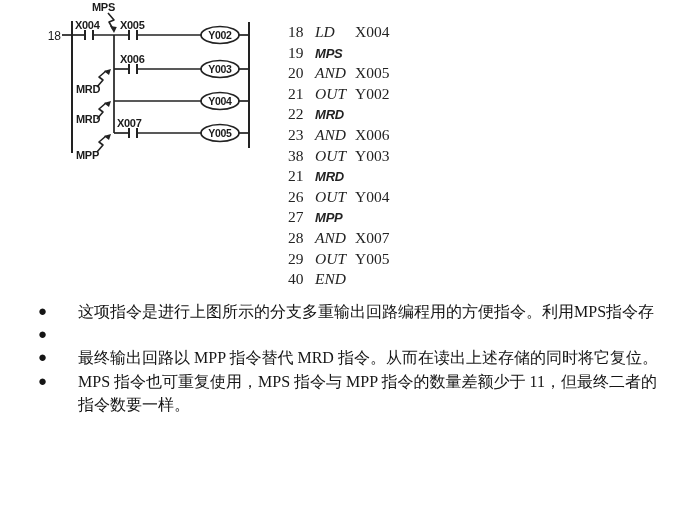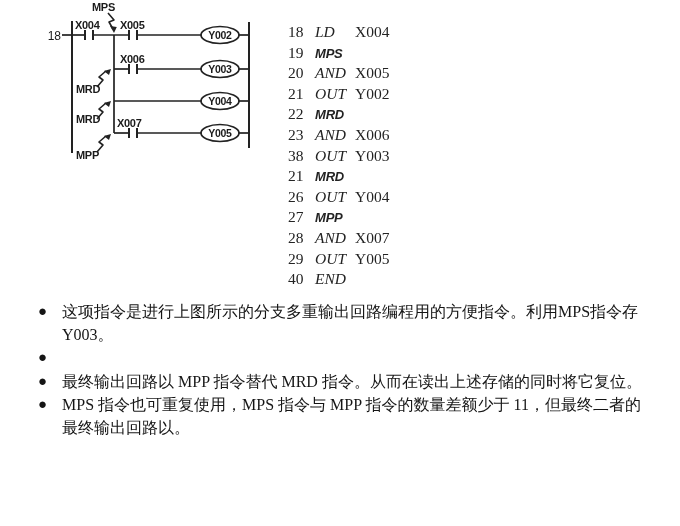--- a/index.html
+++ b/index.html
@@ -29,21 +29,21 @@
   .pstep{width:27px;}
   .pop{width:40px;font-style:italic;}
   .emph .pop{font-family:"Liberation Sans", sans-serif;font-weight:bold;font-size:13px;
        letter-spacing:-0.2px;}
 
   
   .notes{position:absolute;left:38px;top:300px;width:622px;font-size:16px;
        line-height:23.2px;color:#151515;}
   .note{display:flex;}
   .bullet{width:24px;font-size:15px;flex:0 0 24px;}
-  .note-text{flex:1;}
+  .note-text{flex:1;margin-left:16px;}
   .note-text div{white-space:nowrap;}
 </style>
 </head>
 <body>
 
 <div class="canvas">
 
   <svg class="ladder" width="270" height="170" viewBox="0 0 270 170">
     <g>
       <line class="rail" x1="72" y1="21" x2="72" y2="153"></line>
@@ -183,36 +183,35 @@
         <span class="pop">END</span>
         <span class="parg"></span>
       </div>
   </div>
 
   <div class="notes">
     <div class="note">
       <span class="bullet">●</span>
       <div class="note-text">
         <div>这项指令是进行上图所示的分支多重输出回路编程用的方便指令。利用MPS指令存</div>
-        <div>Y003。</div>
       </div>
     </div>
     <div class="note">
       <span class="bullet">●</span>
       <div class="note-text">
       </div>
     </div>
     <div class="note">
       <span class="bullet">●</span>
       <div class="note-text">
         <div>最终输出回路以 MPP 指令替代 MRD 指令。从而在读出上述存储的同时将它复位。</div>
       </div>
     </div>
     <div class="note">
       <span class="bullet">●</span>
       <div class="note-text">
         <div>MPS 指令也可重复使用，MPS 指令与 MPP 指令的数量差额少于 11，但最终二者的</div>
-        <div>最终输出回路以。</div>
+        <div>指令数要一样。</div>
       </div>
     </div>
   </div>
 
 </div>
 
 </body></html>

